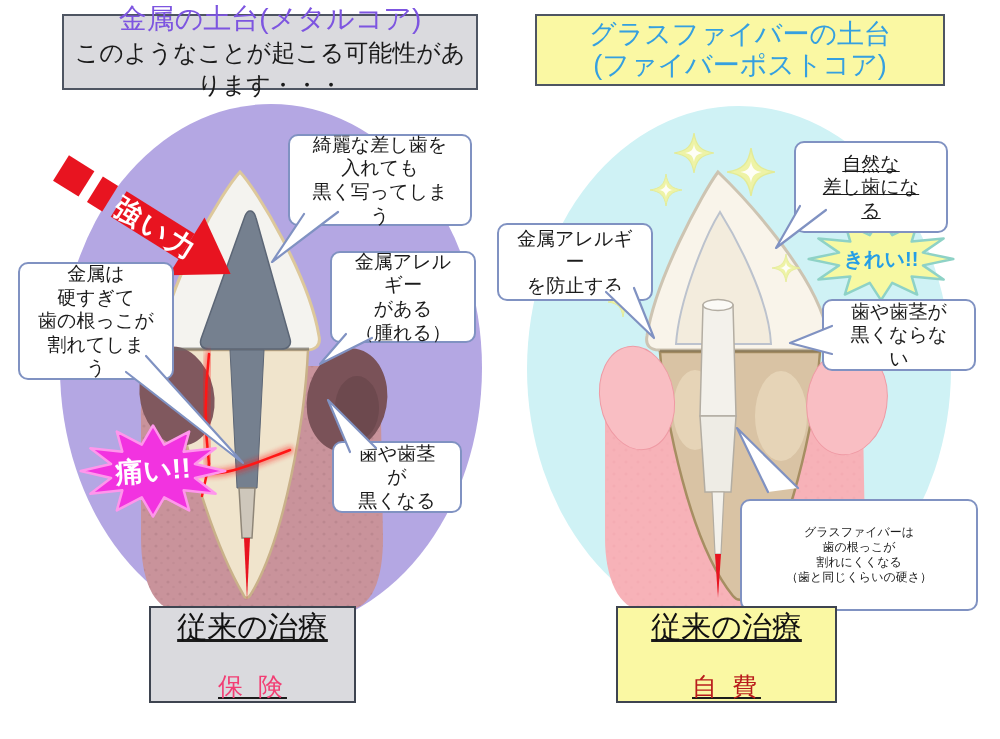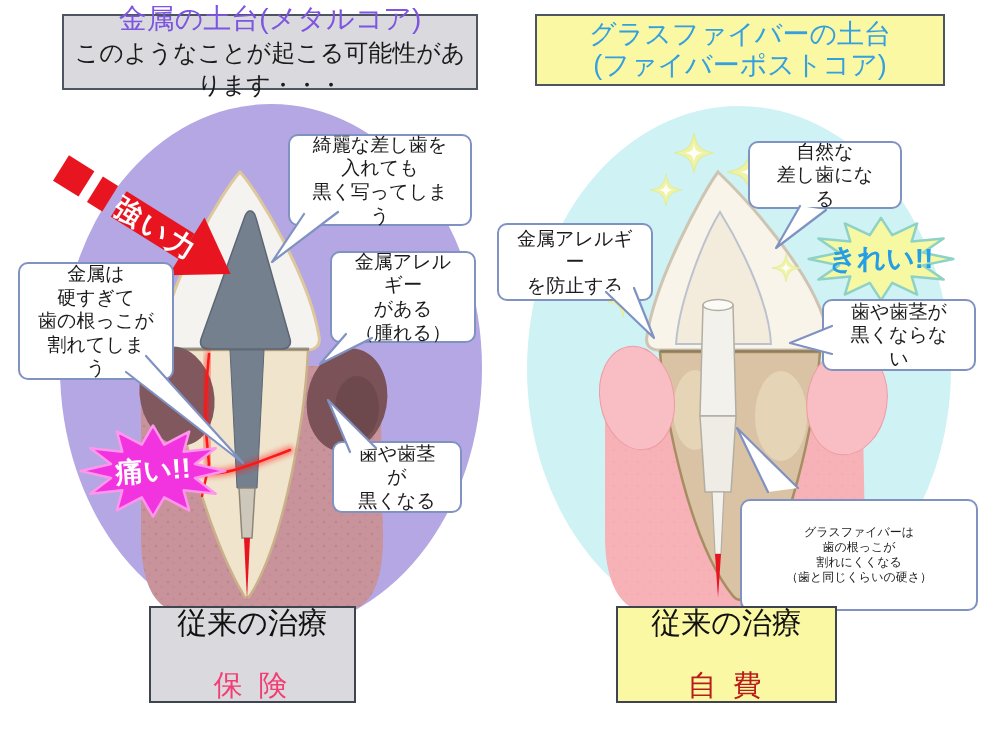--- a/index.html
+++ b/index.html
@@ -10,45 +10,45 @@
   .ellipse{position:absolute;border-radius:50%;z-index:0;}
   .ellipse.left{left:60px;top:104px;width:422px;height:528px;background:#b4a7e3;}
   .ellipse.right{left:527px;top:106px;width:424px;height:526px;background:#cff2f5;}
   .tooth{position:absolute;z-index:1;}
   .sparkle{position:absolute;z-index:1;}
   .arrow-svg{position:absolute;left:55px;top:148px;width:260px;height:175px;z-index:2;overflow:visible;}
   .burst{position:absolute;z-index:2;overflow:visible;}
   .burst-label{position:absolute;z-index:3;display:flex;align-items:center;justify-content:center;
     font-weight:bold;white-space:pre-line;text-align:center;}
   .burst-label.pain{color:#ffffff;font-size:28px;transform:rotate(-4deg);}
-  .burst-label.beauty{color:#259ee6;font-size:28px;}
+  .burst-label.beauty{color:#259ee6;font-size:20px;}
   .callout{
     position:absolute;z-index:4;background:#ffffff;border:2.5px solid #8092c2;border-radius:10px;
     display:flex;align-items:center;justify-content:center;text-align:center;
     font-size:19px;line-height:1.24;white-space:pre-line;padding:4px 18px;box-sizing:border-box;
   }
   .tails{position:absolute;left:0;top:0;width:1000px;height:739px;z-index:5;pointer-events:none;}
   .title-box{
     position:absolute;z-index:6;display:flex;flex-direction:column;align-items:center;justify-content:center;
     box-sizing:border-box;text-align:center;white-space:pre-line;
   }
   .title-box.left{left:62px;top:14px;width:416px;height:76px;background:#dadade;border:2px solid #4e5562;}
   .title-box.right{left:535px;top:14px;width:410px;height:72px;background:#faf8a3;border:2px solid #4e5562;}
   .title-main{font-size:28px;line-height:1.15;}
   .title-main.purple{color:#7d55e0;}
   .title-main.blue{color:#35a0e0;font-size:27px;}
   .title-sub{font-size:24px;color:#1b1b1b;margin-top:2px;}
   .footer-box{
     position:absolute;z-index:6;display:flex;flex-direction:column;align-items:center;justify-content:center;
-    box-sizing:border-box;text-align:center;gap:22px;
+    box-sizing:border-box;text-align:center;gap:22px;text-decoration:underline;
   }
   .footer-box.left{left:149px;top:606px;width:207px;height:97px;background:#dadade;border:2.5px solid #3e4450;}
   .footer-box.right{left:616px;top:606px;width:221px;height:97px;background:#faf8a3;border:2.5px solid #3e4450;}
   .footer-title{font-size:30px;color:#111111;}
-  .footer-cost{font-size:29px;letter-spacing:4px;}
+  .footer-cost{font-size:25px;letter-spacing:4px;}
   .footer-cost.hoken{color:#f23e74;}
   .footer-cost.jihi{color:#b91c1c;}
 </style>
 </head>
 <body>
 
 <div class="canvas">
 
   <div class="ellipse left"></div>
   <div class="ellipse right"></div>
@@ -168,21 +168,21 @@
   <div class="callout" style="left:330px;top:251px;width:146px;height:92px;">金属アレルギー
 がある
 （腫れる）</div>
   <div class="callout" style="left:18px;top:262px;width:156px;height:118px;">金属は
 硬すぎて
 歯の根っこが
 割れてしまう</div>
   <div class="callout" style="left:332px;top:441px;width:130px;height:72px;">歯や歯茎が
 黒くなる</div>
 
-  <div class="callout" style="left:748px;top:141px;width:154px;height:68px;">自然な
+  <div class="callout" style="left:794px;top:141px;width:154px;height:92px;text-decoration:underline;">自然な
 差し歯になる</div>
   <div class="callout" style="left:497px;top:223px;width:156px;height:78px;">金属アレルギー
 を防止する</div>
   <div class="callout" style="left:822px;top:299px;width:154px;height:72px;">歯や歯茎が
 黒くならない</div>
   <div class="callout" style="left:740px;top:499px;width:238px;height:112px;font-size:12px;">グラスファイバーは
 歯の根っこが
 割れにくくなる
 （歯と同じくらいの硬さ）</div>
 

